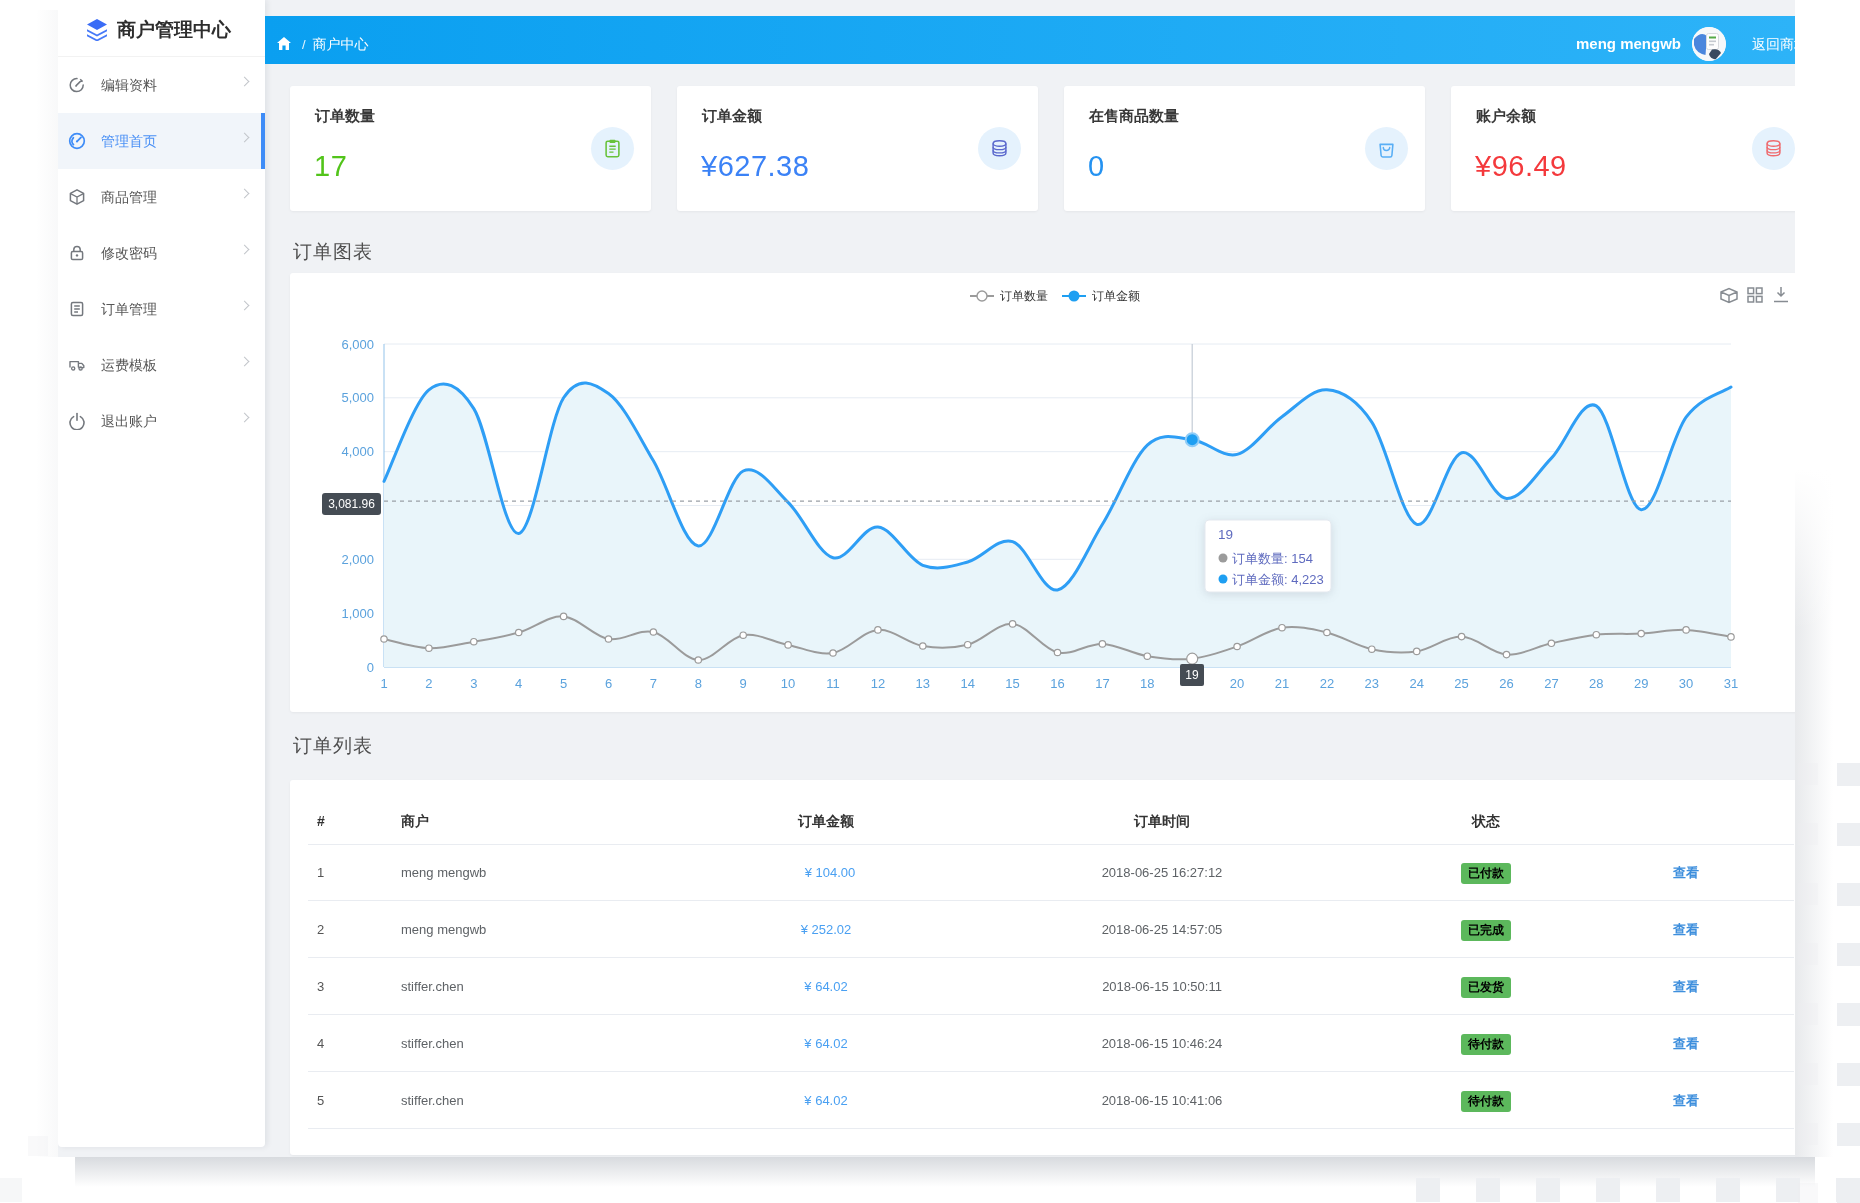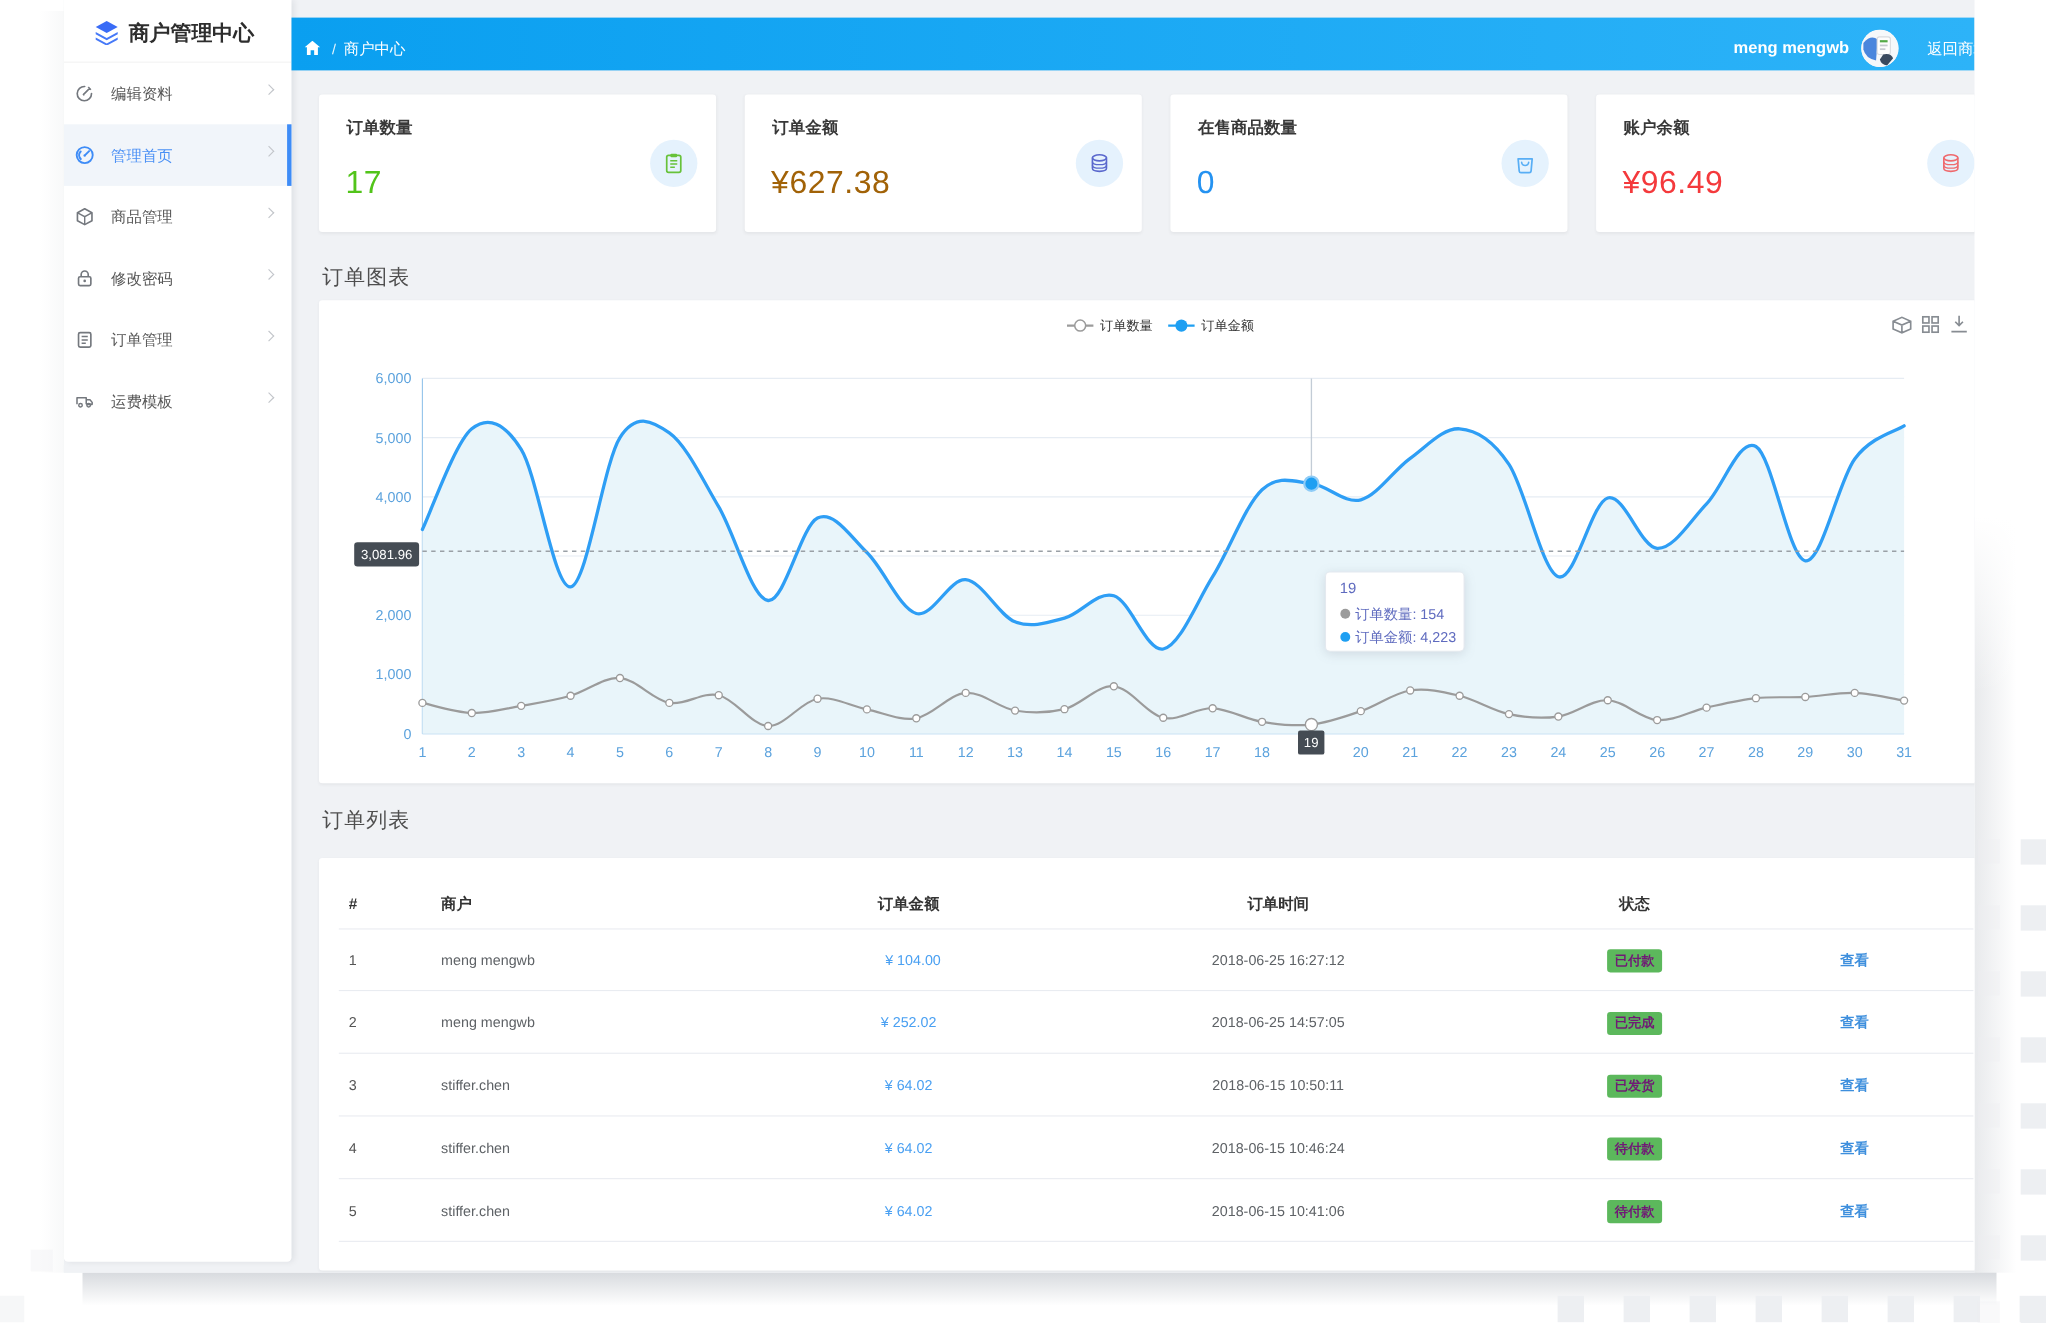--- a/index.html
+++ b/index.html
@@ -40,21 +40,21 @@
 .stat .ico svg{position:absolute;left:11px;top:11px;width:21px;height:21px}
 .sect{position:absolute;left:28px;font-size:19px;color:#4f4f4f;letter-spacing:1px}
 
 .tbl{left:25px;top:724px;width:1512px;height:375px;font-size:13px;color:#5e6266}
 .th{position:absolute;top:0;height:82px;line-height:82px;font-weight:bold;color:#333;font-size:14px}
 .row{position:absolute;left:0;right:0;height:57px}
 .cell{position:absolute;top:0;height:57px;line-height:57px}
 .cC{text-align:center}
 .sepl{position:absolute;left:18px;right:8px;height:1px;background:#e9ecf1}
 .amt{color:#4aa0f2}
-.badge{display:inline-block;min-width:38px;padding:4px 7px;background:#5cb85c;color:#701a75;font-size:12px;line-height:13px;border-radius:3px;font-weight:bold}
+.badge{display:inline-block;min-width:38px;padding:4px 7px;background:#5cb85c;color:#000000;font-size:12px;line-height:13px;border-radius:3px;font-weight:bold}
 .view{color:#3e8fdd;font-weight:bold;font-size:13px}
 .num{color:#555}
 </style>
 </head>
 <body>
 
 <div style="position:absolute;left:75px;top:1157px;width:1740px;height:30px;background:linear-gradient(to bottom,rgba(140,148,160,.34),rgba(140,148,160,0))"></div>
 <div style="position:absolute;left:58px;top:1150px;width:1737px;height:7px;background:rgba(140,148,160,.10)"></div>
 <div style="position:absolute;left:1795px;top:470px;width:38px;height:687px;background:linear-gradient(to right,rgba(140,148,160,.20),rgba(140,148,160,0))"></div>
 <div style="position:absolute;left:1795px;top:470px;width:38px;height:160px;background:linear-gradient(to bottom,#fff,rgba(255,255,255,0))"></div>
@@ -142,20 +142,28 @@
       </div>
       <div class="mi">
         <svg class="ic" viewBox="0 0 18 18">
             <path d="M2 11.6 V5.6 H10.4 V11.6 M10.4 7.4 H13.8 L15.8 9.8 V11.6 H10.4" fill="none" stroke="#74787e" stroke-width="1.4" stroke-linejoin="round"></path>
             <circle cx="5.2" cy="12.4" r="1.6" fill="none" stroke="#74787e" stroke-width="1.3"></circle>
             <circle cx="12.6" cy="12.4" r="1.6" fill="none" stroke="#74787e" stroke-width="1.3"></circle>
           </svg>
         <div class="tx">运费模板</div>
           <i class="ar"></i>
       </div>
+      <div class="mi">
+        <svg class="ic" viewBox="0 0 18 18">
+            <path d="M5.6 4.6 A7 7 0 1 0 12.4 4.6" fill="none" stroke="#74787e" stroke-width="1.6" stroke-linecap="round"></path>
+            <path d="M9 1.6 V8.2" stroke="#74787e" stroke-width="1.6" stroke-linecap="round"></path>
+          </svg>
+        <div class="tx">退出账户</div>
+          <i class="ar"></i>
+      </div>
     </div>
   </div>
   <div class="topbar">
     <div class="crumb">
       <svg width="14" height="13" viewBox="0 0 14 13" style="vertical-align:-1px">
           <path d="M7 0 L14 6 H12 V13 H8.6 V8.6 H5.4 V13 H2 V6 H0 Z" fill="#fff"></path>
         </svg>
       <span class="sep">/</span><span>商户中心</span>
     </div>
     <div class="userzone">
@@ -182,21 +190,21 @@
       <div class="ico">
           <svg width="23" height="23" viewBox="0 0 23 23">
             <rect x="4.5" y="3.5" width="14" height="17" rx="1.8" fill="none" stroke="#67c23a" stroke-width="1.7"></rect>
             <rect x="8.2" y="2" width="6.6" height="3.4" rx="1" fill="#67c23a"></rect>
             <path d="M8 9 H15 M8 12.2 H15 M8 15.4 H12.6" stroke="#67c23a" stroke-width="1.5"></path>
           </svg>
         </div>
     </div>
     <div class="card stat" style="left:412px">
       <div class="t serif">订单金额</div>
-      <div class="v" style="color:#a16207">¥627.38</div>
+      <div class="v" style="color:#3b82f6">¥627.38</div>
       <div class="ico">
           <svg width="23" height="23" viewBox="0 0 23 23">
             <ellipse cx="11.5" cy="6" rx="7" ry="3" fill="none" stroke="#5a68cd" stroke-width="1.6"></ellipse>
             <path d="M4.5 6 V16.5 C4.5 18.2 7.6 19.5 11.5 19.5 C15.4 19.5 18.5 18.2 18.5 16.5 V6" fill="none" stroke="#5a68cd" stroke-width="1.6"></path>
             <path d="M4.5 9.8 C4.5 11.5 7.6 12.8 11.5 12.8 C15.4 12.8 18.5 11.5 18.5 9.8 M4.5 13.3 C4.5 15 7.6 16.3 11.5 16.3 C15.4 16.3 18.5 15 18.5 13.3" fill="none" stroke="#5a68cd" stroke-width="1.4"></path>
           </svg>
         </div>
     </div>
     <div class="card stat" style="left:799px">
       <div class="t serif">在售商品数量</div>

